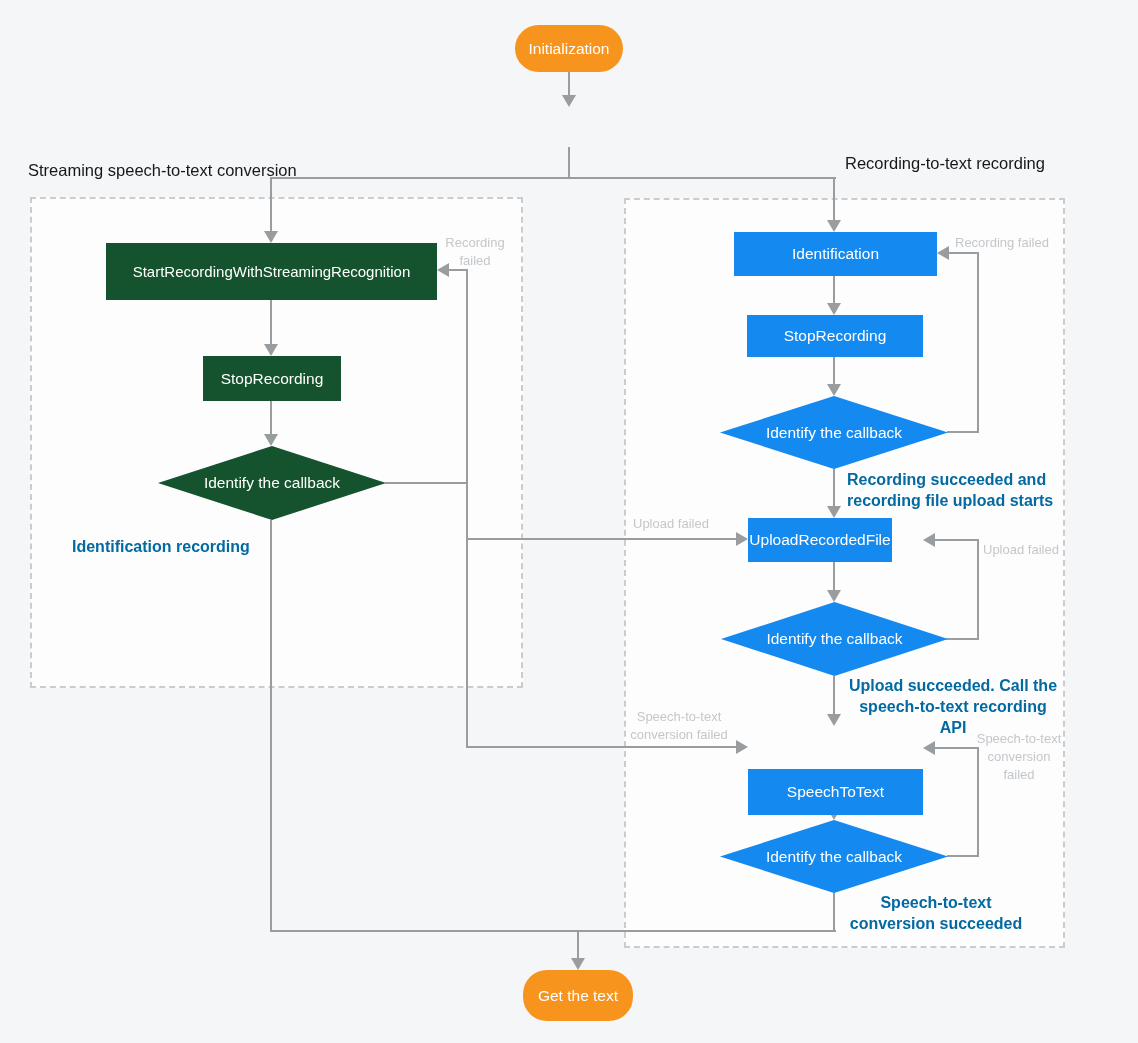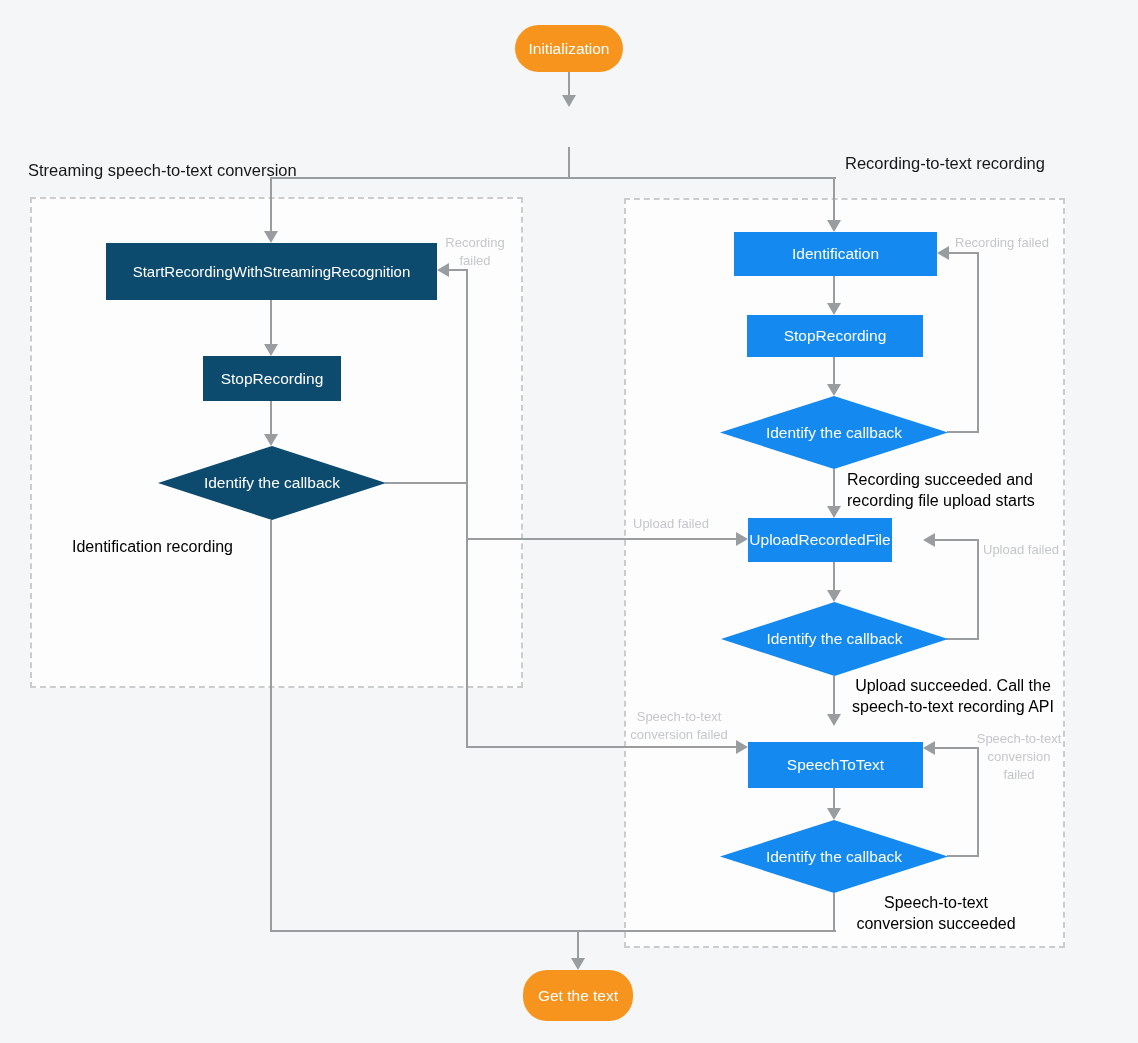--- a/index.html
+++ b/index.html
@@ -12,24 +12,24 @@
   .arrow-down{position:absolute;width:0;height:0;border-left:7px solid transparent;border-right:7px solid transparent;border-top:12px solid #9A9DA0;}
   .arrow-left{position:absolute;width:0;height:0;border-top:7px solid transparent;border-bottom:7px solid transparent;border-right:12px solid #9A9DA0;}
   .arrow-right{position:absolute;width:0;height:0;border-top:7px solid transparent;border-bottom:7px solid transparent;border-left:12px solid #9A9DA0;}
   .node{
     position:absolute;display:flex;align-items:center;justify-content:center;
     color:#FFFFFF;font-size:15.5px;white-space:nowrap;text-align:left;
   }
   .pill{border-radius:24px;}
   .diamond{clip-path:polygon(50% 0,100% 50%,50% 100%,0 50%);}
   .orange{background:#F7941D;}
-  .green{background:#0c4a6e;}
+  .green{background:#14532d;}
   .blue{background:#1489F0;}
   .sec-title{position:absolute;font-size:16.5px;color:#17181A;white-space:nowrap;}
-  .note{position:absolute;font-size:16px;color:#000000;white-space:pre-line;line-height:21px;}
+  .note{position:absolute;font-size:16px;color:#0369a1;white-space:pre-line;line-height:21px;font-weight:bold;}
   .mlabel{position:absolute;font-size:13px;color:#C4C7CA;white-space:pre-line;line-height:18px;}
 </style>
 </head>
 <body>
 
 <div class="canvas">
 
   <div class="dashed" style="left:30px;top:197px;width:493px;height:491px"></div>
   <div class="dashed" style="left:624px;top:198px;width:441px;height:750px"></div>
 
@@ -95,21 +95,21 @@
 
   <div class="node green" style="left:106px;top:243px;width:331px;height:57px;font-size:15px">StartRecordingWithStreamingRecognition</div>
   <div class="node green" style="left:203px;top:356px;width:138px;height:45px">StopRecording</div>
   <div class="node diamond green" style="left:158px;top:446px;width:228px;height:74px">Identify the callback</div>
 
   <div class="node blue" style="left:734px;top:232px;width:203px;height:44px">Identification</div>
   <div class="node blue" style="left:747px;top:315px;width:176px;height:42px">StopRecording</div>
   <div class="node diamond blue" style="left:720px;top:396px;width:228px;height:73px">Identify the callback</div>
   <div class="node blue" style="left:748px;top:518px;width:144px;height:44px">UploadRecordedFile</div>
   <div class="node diamond blue" style="left:721px;top:602px;width:227px;height:74px">Identify the callback</div>
-  <div class="node blue" style="left:748px;top:742px;width:175px;height:46px">SpeechToText</div>
+  <div class="node blue" style="left:748px;top:769px;width:175px;height:46px">SpeechToText</div>
   <div class="node diamond blue" style="left:720px;top:820px;width:228px;height:73px">Identify the callback</div>
 
   <div class="node pill orange" style="left:523px;top:970px;width:110px;height:51px">Get the text</div>
 
   <div class="note" style="left:72px;top:536px">Identification recording</div>
   <div class="note" style="left:847px;top:469px">Recording succeeded and
 recording file upload starts</div>
   <div class="note" style="left:845px;top:675px;width:216px;text-align:center">Upload succeeded. Call the
 speech-to-text recording API</div>
   <div class="note" style="left:846px;top:892px;width:180px;text-align:center">Speech-to-text

